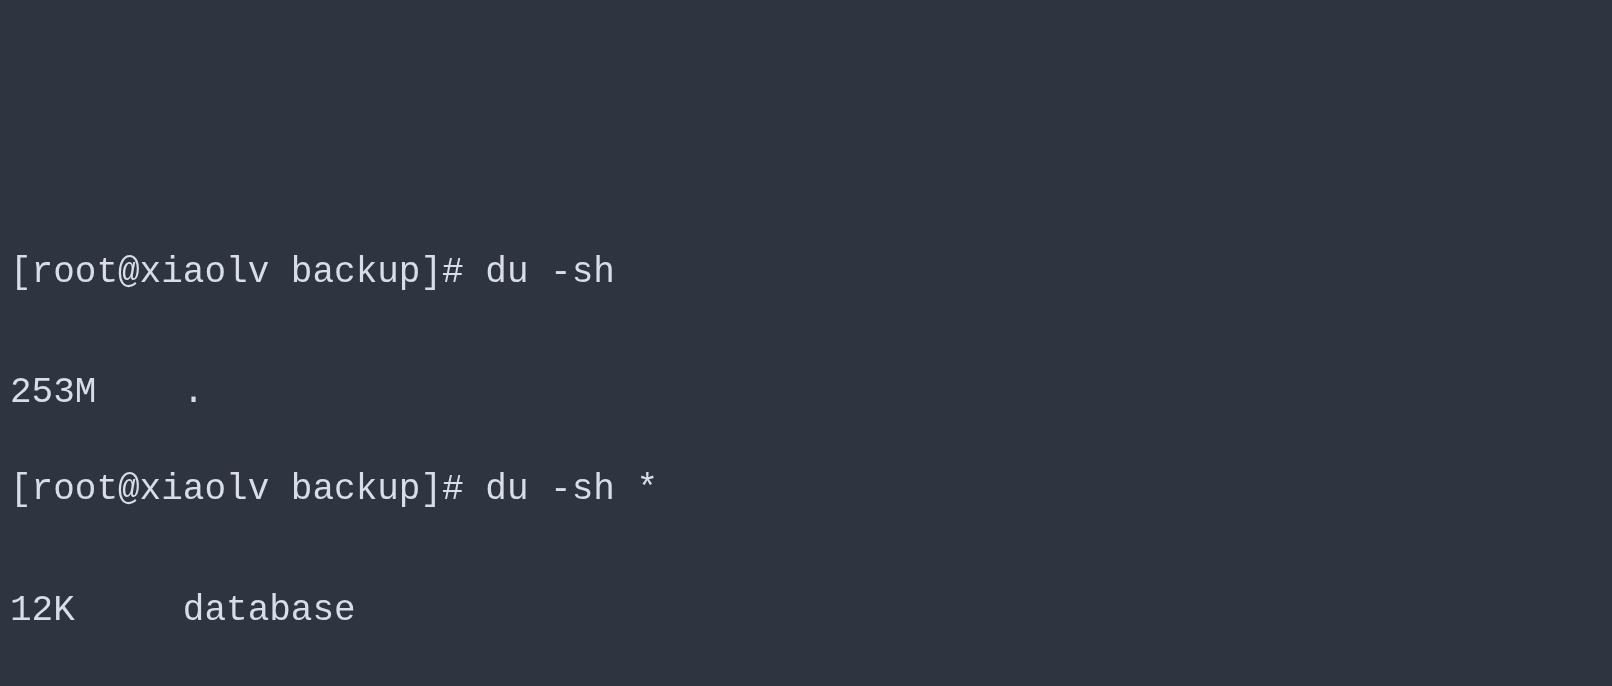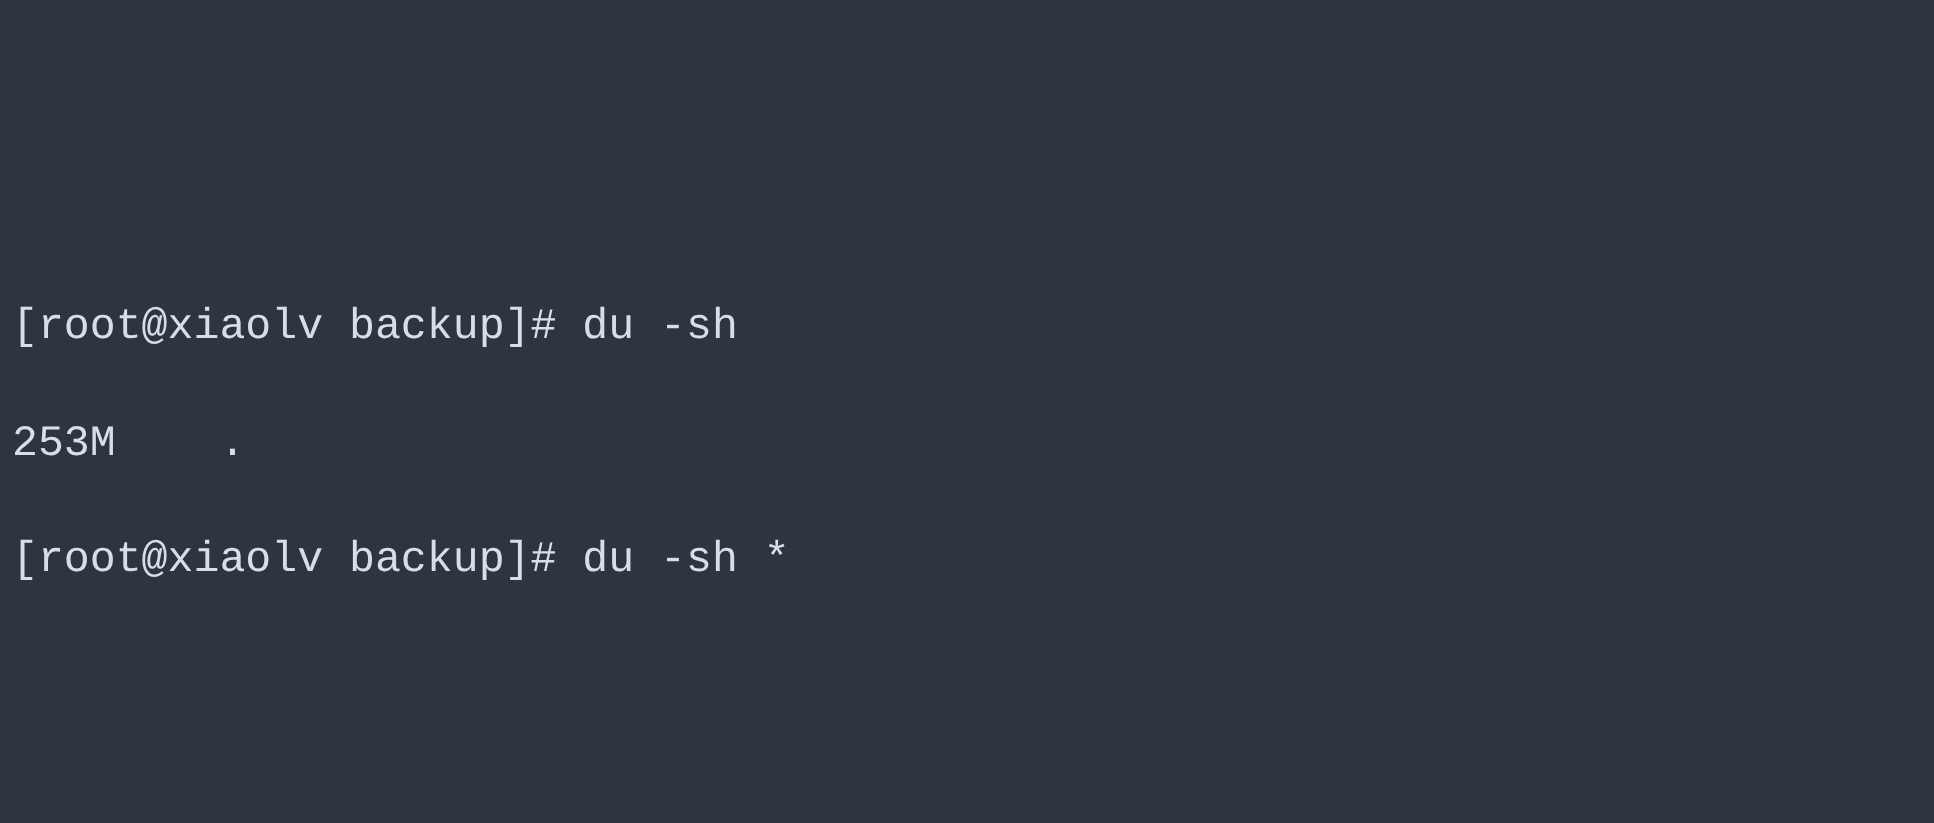--- a/index.html
+++ b/index.html
@@ -19,31 +19,33 @@
       height: 686px;
       overflow: hidden;
     }
     .terminal-line {
       display: block;
       font-family: Liberation Mono, monospace;
     }
     .size-col {
       display: inline-block;
       width: 8ch;
+      margin-top: 23px;
     }
   </style>
 </head>
 <body>
 
 
 
 <div class="terminal">
 <span class="terminal-line"><span>[root@xiaolv backup]# </span><span>du -sh</span></span>
 <span class="terminal-line"><span class="size-col">253M</span><span>.</span></span>
 <span class="terminal-line"><span>[root@xiaolv backup]# </span><span>du -sh *</span></span>
+<span class="terminal-line"><span class="size-col">12K</span><span>database</span></span>
 
 
 
 
 
 </div>
 
 
 
 

